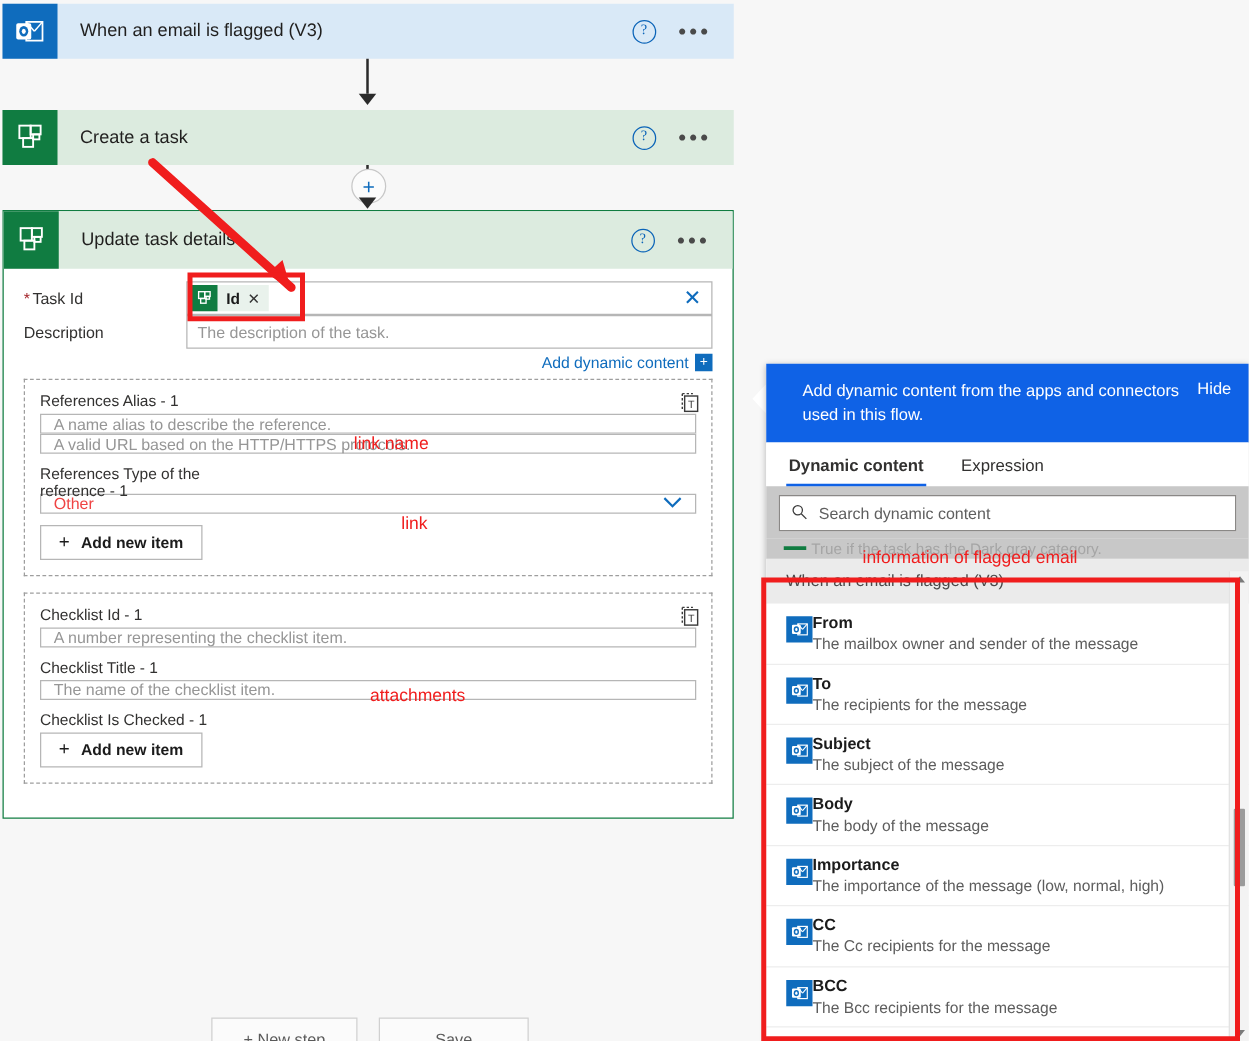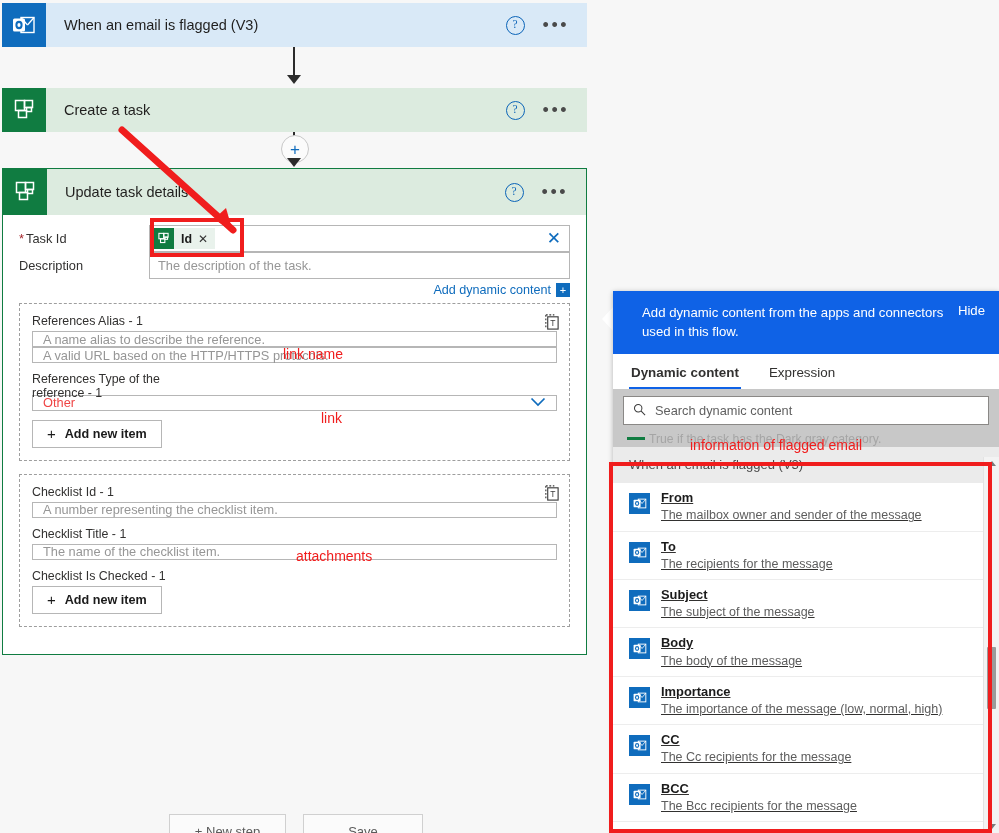--- a/index.html
+++ b/index.html
@@ -77,21 +77,21 @@
   .tab.active{font-weight:bold;}
   .tab.active:after{content:"";position:absolute;left:0;right:0;bottom:0;height:2.5px;background:#0f62e6;}
   .search-wrap{background:#c8c8c8;padding:7px 10px 6px 10px;}
   .search-box{background:#fff;border:1px solid #8a8886;height:27px;display:flex;align-items:center;
      padding:0 9px;gap:9px;font-size:12.8px;color:#5f5f5f;}
   .panel-ghost{background:#c8c8c8;height:16px;position:relative;overflow:hidden;}
   .ghost-line{position:absolute;left:12px;top:1px;font-size:12.2px;color:#a5a5a5;white-space:nowrap;}
   .ghost-green{position:absolute;left:14px;top:6px;width:18px;height:3px;background:#107c41;}
   .group-hdr{background:#ebebeb;padding:10px 14px 11px 16px;font-size:13px;color:#4a4a4a;}
   .dyn-list{background:#fff;}
-  .dyn-item{display:flex;gap:11px;padding:7px 14px 7px 16px;border-bottom:1px solid #ededed;align-items:flex-start;text-decoration:underline;}
+  .dyn-item{display:flex;padding:7px 14px 7px 16px;border-bottom:1px solid #ededed;align-items:flex-start;}
   .dyn-item:last-child{border-bottom:none;}
   .dyn-ico{width:21px;height:21px;background:#0f6cbd;flex:0 0 21px;margin-top:3px;
       display:flex;align-items:center;justify-content:center;}
   .dyn-name{font-size:12.9px;font-weight:bold;color:#1b1b1b;line-height:1.25;}
   .dyn-desc{font-size:12.5px;color:#5d5d5d;line-height:1.3;margin-top:1px;}
   
   .vscroll{position:absolute;right:0;top:0;width:15px;height:100%;background:#f3f3f3;border-left:1px solid #e3e3e3;}
   .vthumb{position:absolute;left:3px;width:9px;background:#9b9b9b;border-radius:1px;}
   .sc-arrow{position:absolute;left:4px;width:0;height:0;border-left:4px solid transparent;border-right:4px solid transparent;}
   

